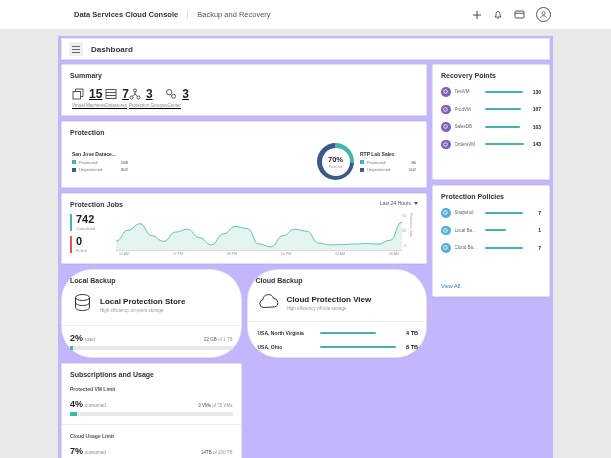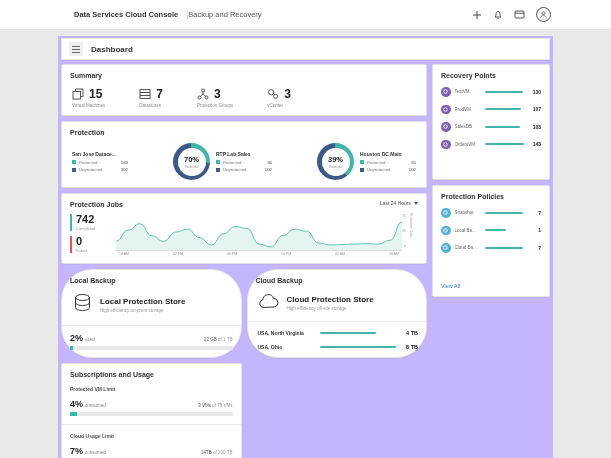--- a/index.html
+++ b/index.html
@@ -4,21 +4,21 @@
 <style>
   * { margin:0; padding:0; box-sizing:border-box; }
   body { font-family:"Liberation Sans", sans-serif; }
   .screen { width:611px; height:458px; background:#e9e9e9; position:relative; overflow:hidden; }
 
   
   .hdr { height:30px; background:#fff; display:flex; align-items:center; justify-content:space-between;
          padding:0 60px 0 66px; border-bottom:1px solid #e2e2e2; }
   .hdr-left { display:flex; align-items:center;margin-left:8px; }
   .brand { font-size:7.5px; font-weight:bold; color:#333; }
-  .app   { font-size:7.5px; color:#555; margin-left:9px; border-left:1px solid #ddd; }
+  .app   { font-size:7.5px; color:#555; margin-left:9px; padding-left:9px; border-left:1px solid #ddd; }
   .hdr-icons { display:flex; align-items:center; gap:11px; }
   .hicon svg { display:block; }
   .avatar { width:15px; height:15px; border:1px solid #555; border-radius:50%;
             display:flex; align-items:center; justify-content:center; }
 
   
   .content { position:absolute; left:58px; right:58px; top:36px; bottom:0;
              background:#c4b5fd; padding:2px 3px 4px; }
   .tbar { height:22px; background:#fff; border:1px solid #e7e7e7; display:flex; align-items:center;
           gap:8px; padding:0 7px; box-shadow:0 1px 1px rgba(0,0,0,.04); }
@@ -29,21 +29,21 @@
 
   .main { display:flex; gap:5px; margin-top:4px; }
   .col-l { width:366px; display:flex; flex-direction:column; gap:5px; }
   .col-r { flex:1; display:flex; flex-direction:column; gap:5px; }
 
   .card { background:#fff; border:1px solid #e3e3e3; border-radius:2px; padding:7px 8px;
           box-shadow:0 1px 1px rgba(0,0,0,.03); }
   .ctitle { font-size:7px; font-weight:bold; color:#333; }
 
   
-  .sumrow { display:flex; gap:34px; margin-top:8px; padding-left:2px; }
+  .sumrow { display:flex; margin-top:8px; padding-left:2px;text-decoration:underline; }
   .sumitem .top { display:flex; align-items:center; gap:5px; }
   .sumval { font-size:12px; font-weight:bold; color:#222; }
   .sumlbl { font-size:4.5px; color:#8a8a8a; margin-top:2px; }
   .sicon svg { display:block; stroke:#555; fill:none; stroke-width:1; }
 
   
   .donrow { display:flex; justify-content:space-between; margin-top:7px; padding:0 2px; }
   .dongrp { display:flex; align-items:center; gap:6px; }
   .donut { width:37px; height:37px; border-radius:50%; position:relative; flex:none; }
   .hole { position:absolute; inset:4.5px; background:#fff; border-radius:50%;
@@ -256,41 +256,20 @@
                     <span class="leglbl">Protected</span>
                     <span class="legval">36</span>
                   </div>
                 <div class="legrow">
                     <span class="sq navy"></span>
                     <span class="leglbl">Unprotected</span>
                     <span class="legval">102</span>
                   </div>
               </div>
             </div>
-            <div class="dongrp">
-              <div class="donut" style="background: conic-gradient(rgb(67, 181, 170) 0deg, rgb(67, 181, 170) 39%, rgb(61, 90, 134) 39%, rgb(61, 90, 134) 100%);">
-                <div class="hole">
-                  <span class="donpct">39%</span>
-                  <span class="doncap">Protected</span>
-                </div>
-              </div>
-              <div class="leg">
-                <div class="legname">Houston DC Main</div>
-                <div class="legrow">
-                    <span class="sq teal"></span>
-                    <span class="leglbl">Protected</span>
-                    <span class="legval">65</span>
-                  </div>
-                <div class="legrow">
-                    <span class="sq navy"></span>
-                    <span class="leglbl">Unprotected</span>
-                    <span class="legval">102</span>
-                  </div>
-              </div>
-            </div>
           </div>
         </div>
 
         <div class="card jobs">
           <div class="ctitle">Protection Jobs</div>
           <div class="range">
             <span>Last 24 Hours</span>
             <span class="chev"></span>
           </div>
           <div class="jobsbody">
@@ -359,21 +338,21 @@
 
           <div class="card store-card">
             <div class="ctitle">Cloud Backup</div>
             <div class="storehead">
               <span>
                 <svg width="22" height="16" viewBox="0 0 22 16" fill="none" stroke="#333" stroke-width="1">
                     <path d="M5.5 14.5a4 4 0 0 1-.6-7.9 5.5 5.5 0 0 1 10.7-1.2 4.3 4.3 0 0 1 .9 8.5z"></path>
                   </svg>
               </span>
               <div>
-                <div class="storename">Cloud Protection Store</div>
+                <div class="storename">Cloud Protection View</div>
                 <div class="storesub">High efficiency off-site storage</div>
               </div>
             </div>
             <div class="divider"></div>
             <div class="region">
               <span class="regname">USA, North Virginia</span>
               <span class="rtrack">
                   <span class="rbar" style="display: block; width: 72%;"></span>
                 </span>
               <span class="regval">4 TB</span>

